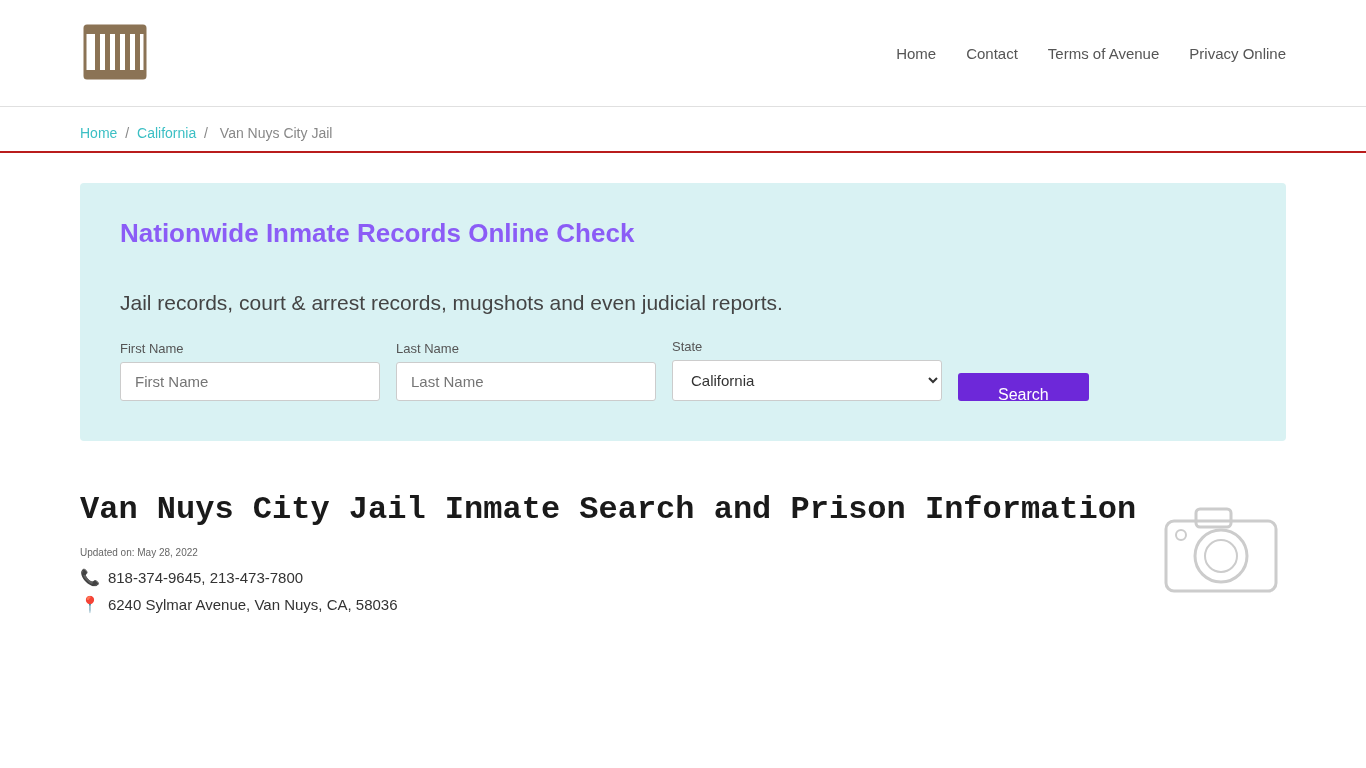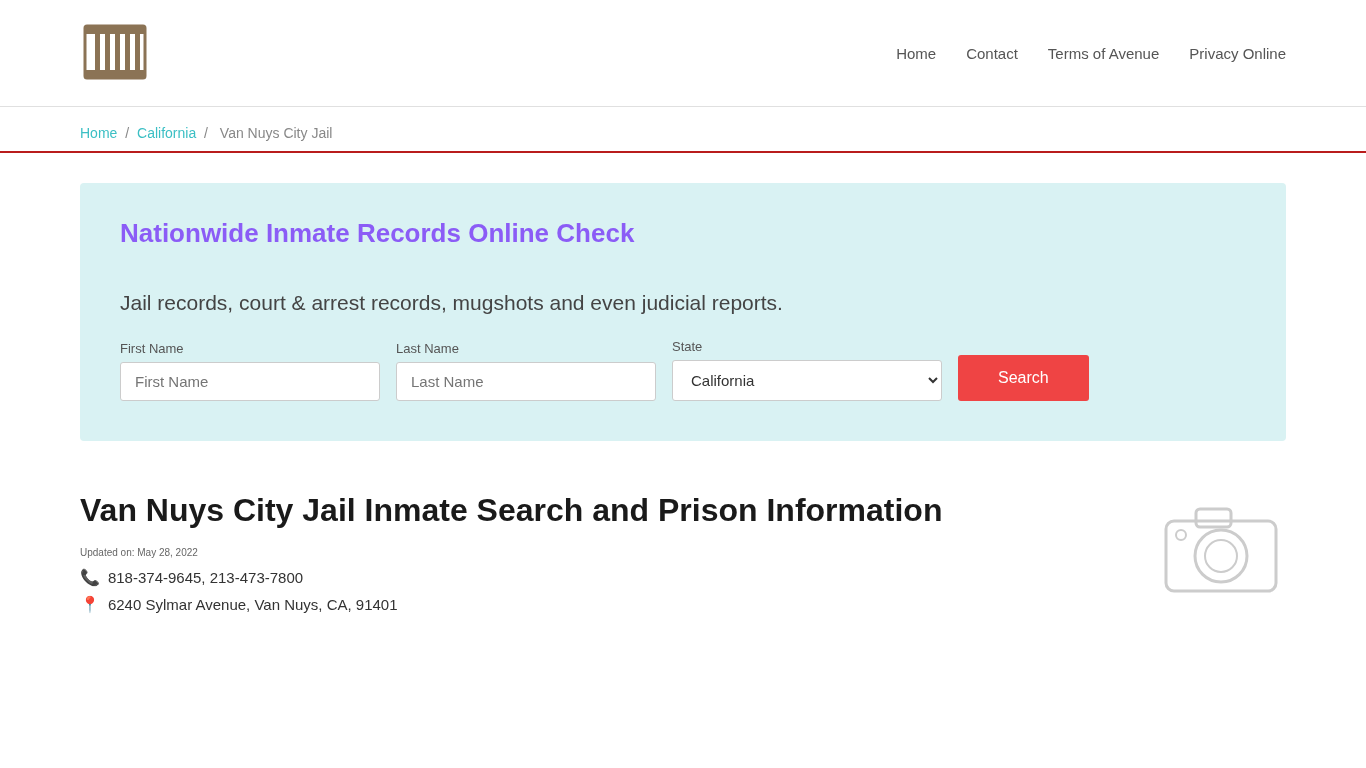--- a/index.html
+++ b/index.html
@@ -88,41 +88,42 @@
       border-radius: 3px;
       font-size: 15px;
       color: #777;
       background: #fff;
       outline: none;
     }
     .form-group input { width: 260px; }
     .form-group.last-name input { width: 260px; }
     .form-group.state-group select { width: 270px; color: #333; }
     .search-btn {
-      background: #ef4444;
+      background: #6d28d9;
       color: #fff;
       border: none;
-      padding: 7px 40px;
+      padding: 13px 40px;
       font-size: 16px;
       border-radius: 3px;
       cursor: pointer;
-      height: 46px;
+      height: 28px;
       white-space: nowrap;
     }
 
     
     .main-content {
       padding: 20px 80px 40px;
     }
     .page-title {
       font-size: 32px;
       font-weight: 700;
       color: #1a1a1a;
       margin-bottom: 18px;
       line-height: 1.2;
+      font-family: Liberation Mono, monospace;
     }
     .updated-date {
       font-size: 10px;
       color: #666;
       margin-bottom: 10px;
     }
     .info-line {
       display: flex;
       align-items: center;
       gap: 8px;
@@ -216,21 +217,21 @@
 
 <main class="main-content" style="position:relative;">
   <h1 class="page-title">Van Nuys City Jail Inmate Search and Prison Information</h1>
   <p class="updated-date">Updated on: May 28, 2022</p>
   <div class="info-line">
     <span class="info-icon">📞</span>
     <span>818-374-9645, 213-473-7800</span>
   </div>
   <div class="info-line">
     <span class="info-icon">📍</span>
-    <span>6240 Sylmar Avenue, Van Nuys, CA, 91401</span>
+    <span>6240 Sylmar Avenue, Van Nuys, CA, 58036</span>
   </div>
 
   <div class="image-placeholder" style="position:absolute; right:80px; top:20px;">
     <svg width="130" height="110" viewBox="0 0 130 110" xmlns="http://www.w3.org/2000/svg">
 
       <rect x="10" y="30" width="110" height="70" rx="8" fill="none" stroke="#ccc" stroke-width="3"></rect>
 
       <rect x="40" y="18" width="35" height="18" rx="4" fill="none" stroke="#ccc" stroke-width="3"></rect>
 
       <circle cx="65" cy="65" r="26" fill="none" stroke="#ccc" stroke-width="3"></circle>

